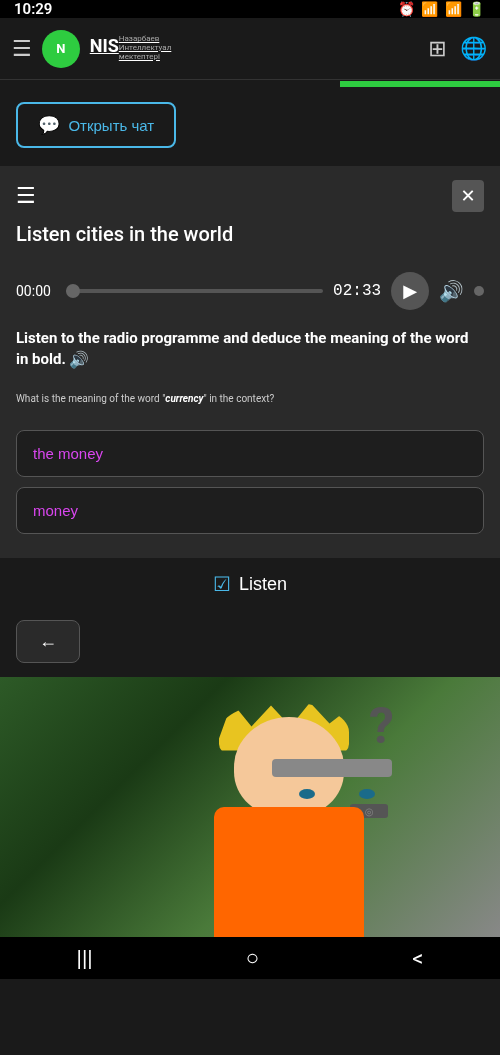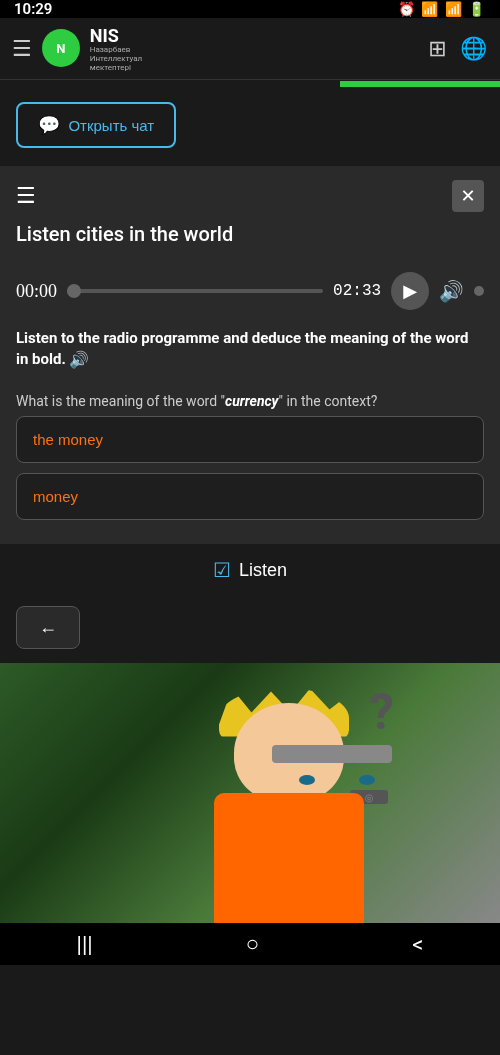--- a/index.html
+++ b/index.html
@@ -63,22 +63,23 @@
       background: #2ecc40;
       display: flex;
       align-items: center;
       justify-content: center;
       font-weight: bold;
       font-size: 13px;
       color: #fff;
     }
     .logo-text {
       display: flex;
-      flex-direction: column;
+      flex-direction: row;
       line-height: 1.2;
+      text-decoration: underline;
     }
     .logo-text .inis {
       font-size: 18px;
       font-weight: bold;
       color: #fff;
     }
     .logo-text .sub {
       font-size: 8px;
       color: #aaa;
       line-height: 1.1;
@@ -176,24 +177,23 @@
 
     
     .audio-player {
       display: flex;
       align-items: center;
       gap: 10px;
       padding: 10px 16px 18px 16px;
       background: #2a2a2a;
     }
     .time-current {
-      font-size: 18px;
+      font-size: 14px;
       color: #fff;
       min-width: 40px;
-      font-family: Liberation Serif, serif;
     }
     .progress-bar-container {
       flex: 1;
       height: 4px;
       background: #555;
       border-radius: 2px;
       position: relative;
     }
     .progress-dot {
       width: 14px;
@@ -245,40 +245,40 @@
       color: #fff;
       margin-bottom: 20px;
       line-height: 1.4;
     }
     .audio-small-icon {
       font-size: 16px;
       color: #aaa;
       vertical-align: middle;
     }
     .question-text {
-      font-size: 14px;
+      font-size: 10px;
       color: #ccc;
-      margin-bottom: 4px;
+      margin-bottom: 24px;
       line-height: 1.5;
     }
     .question-text em {
       font-style: italic;
       font-weight: bold;
       color: #fff;
     }
 
     
     .answer-option {
       border: 1px solid #555;
       background: #1e1e1e;
       border-radius: 8px;
       padding: 14px 16px;
       margin-bottom: 10px;
       font-size: 15px;
-      color: #f97316;
+      color: #d946ef;
       cursor: pointer;
       display: block;
       width: 100%;
       text-align: left;
     }
 
     
     .check-section {
       background: #1a1a1a;
       padding: 14px 16px;

